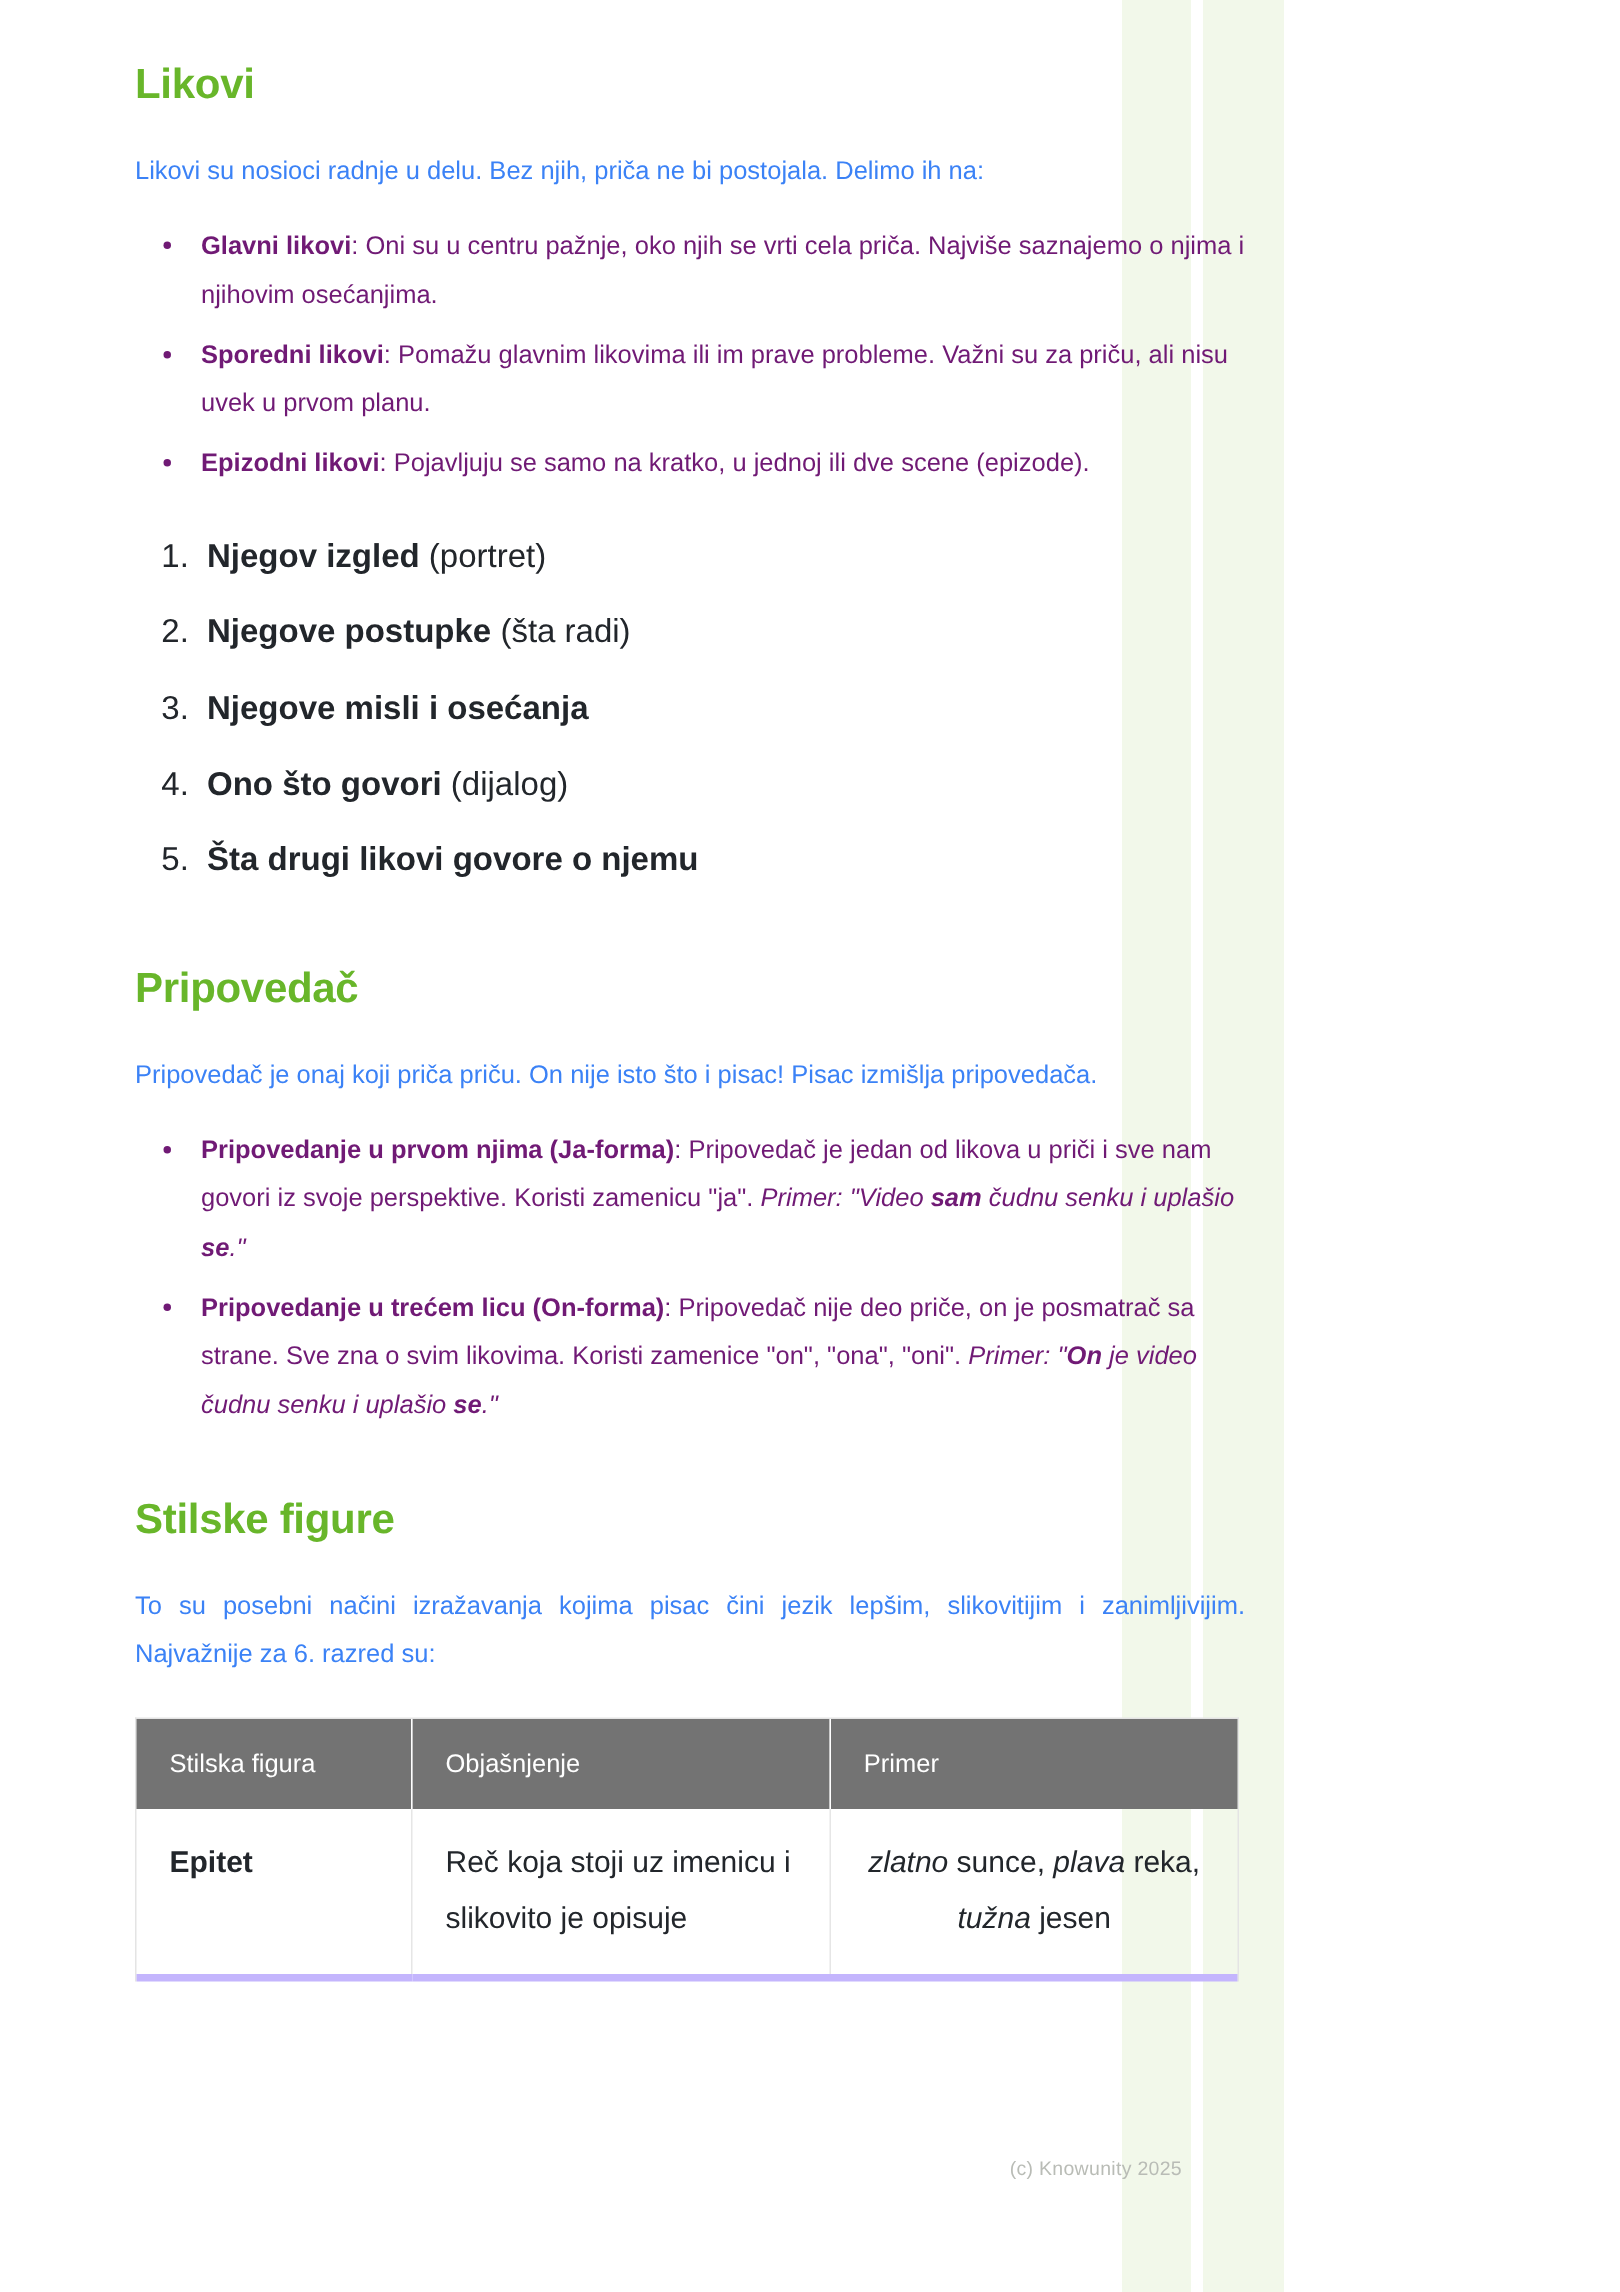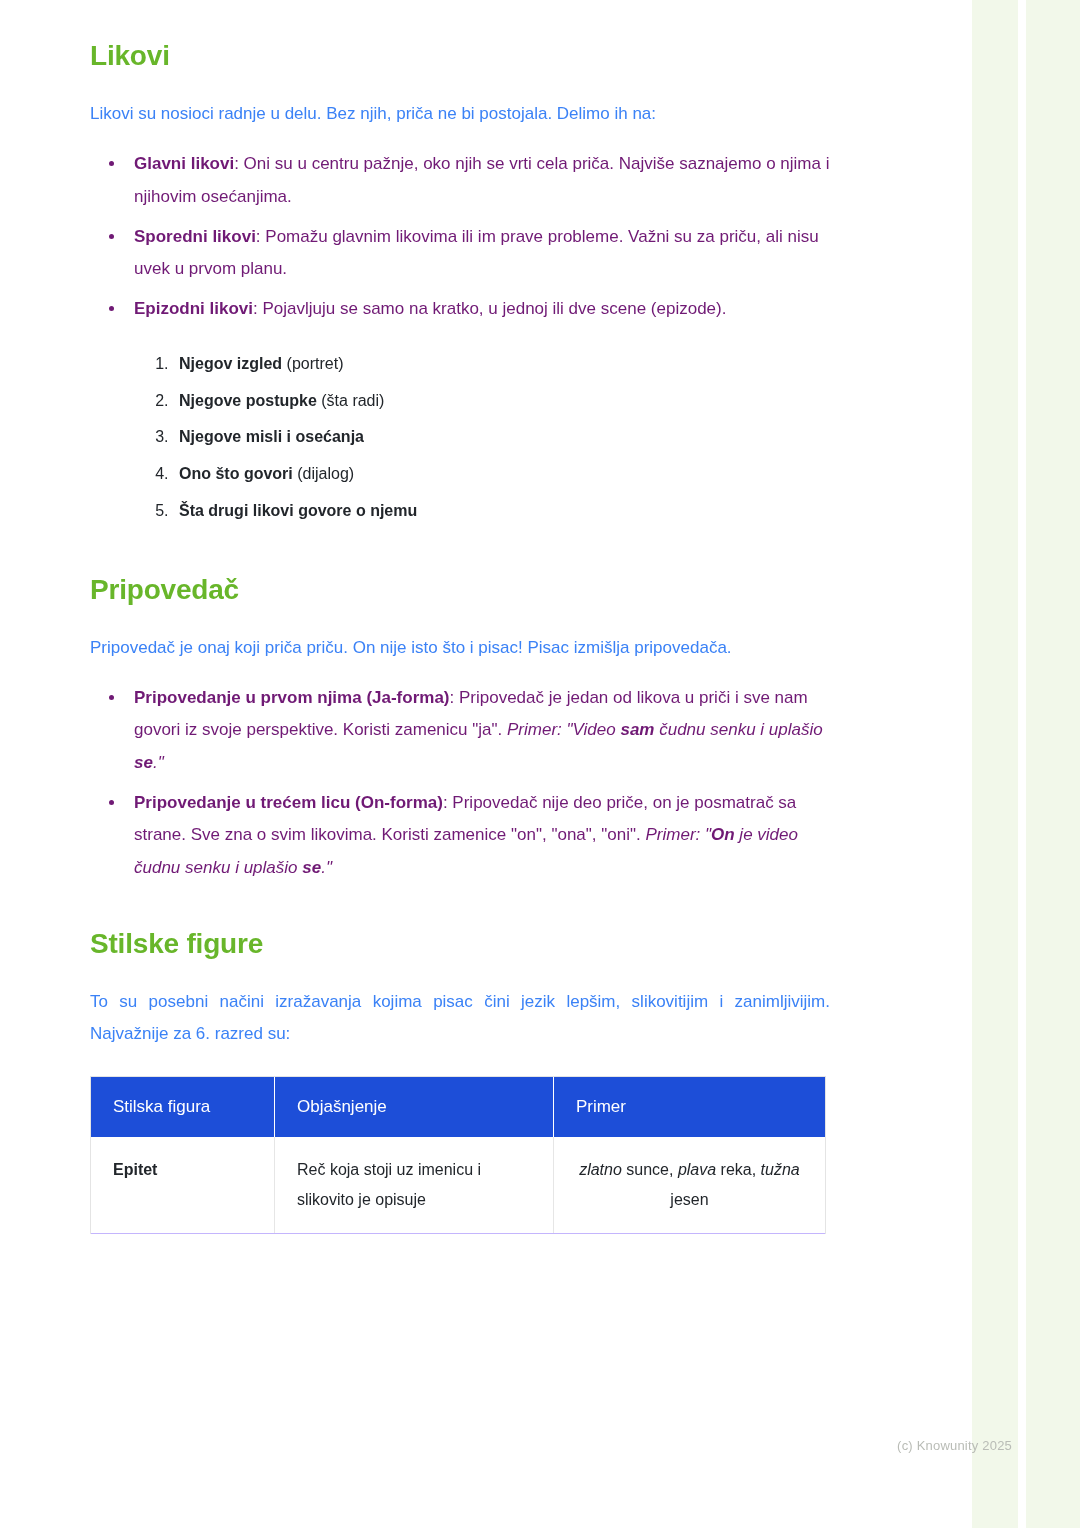--- a/index.html
+++ b/index.html
@@ -11,21 +11,21 @@
     width: 1080px;
     height: 1528px;
     font-family: "Liberation Sans", sans-serif;
     color: #1f2328;
     position: relative;
     overflow: hidden;
   }
   .page {
     position: absolute;
     left: 0; top: 0;
-    width: 1080px;
+    width: 856px;
     height: 1528px;
     background: #ffffff;
   }
   
   .right-band {
     position: absolute;
     right: 0; top: 0;
     width: 108px;
     height: 1528px;
     background: #f2f8ea;
@@ -73,60 +73,59 @@
     margin-bottom: 8px;
     color: #701a75;
     padding-left: 8px;
   }
   ol.numbered {
     margin: 0 0 14px 0;
     padding-left: 42px;
     list-style: decimal;
   }
   ol.numbered li {
-    font-size: 16px;
+    font-size: 22px;
     line-height: 2.3;
     color: #22262b;
     padding-left: 6px;
-    margin-left: 41px;
   }
   b, strong { font-weight: bold; }
   i, em { font-style: italic; }
   .table-wrap {
     margin-top: 26px;
     width: 736px;
     border: 1px solid #e4e4e4;
     border-bottom: none;
     box-sizing: border-box;
   }
   table.figures {
     width: 100%;
     border-collapse: collapse;
     table-layout: fixed;
   }
   table.figures thead th {
-    background: #1d4ed8;
+    background: #737373;
     color: #ffffff;
     font-size: 17px;
     font-weight: normal;
     text-align: left;
     padding: 20px 22px;
     border-right: 1px solid #ffffff;
   }
   table.figures thead th:last-child { border-right: none; }
   table.figures col.c1 { width: 25%; }
   table.figures col.c2 { width: 38%; }
   table.figures col.c3 { width: 37%; }
   table.figures tbody td {
-    font-size: 16px;
+    font-size: 20px;
     line-height: 1.85;
     padding: 18px 22px;
     vertical-align: top;
     border-right: 1px solid #e6e6e6;
-    border-bottom: 1px solid #c4b5fd;
+    border-bottom: 5px solid #c4b5fd;
     color: #22262b;
   }
   table.figures tbody td:last-child { border-right: none; text-align: center; }
   table.figures tbody td.name { font-weight: bold; }
   .watermark {
     position: absolute;
     right: 68px;
     top: 1438px;
     font-size: 13px;
     color: #b9bcb6;

